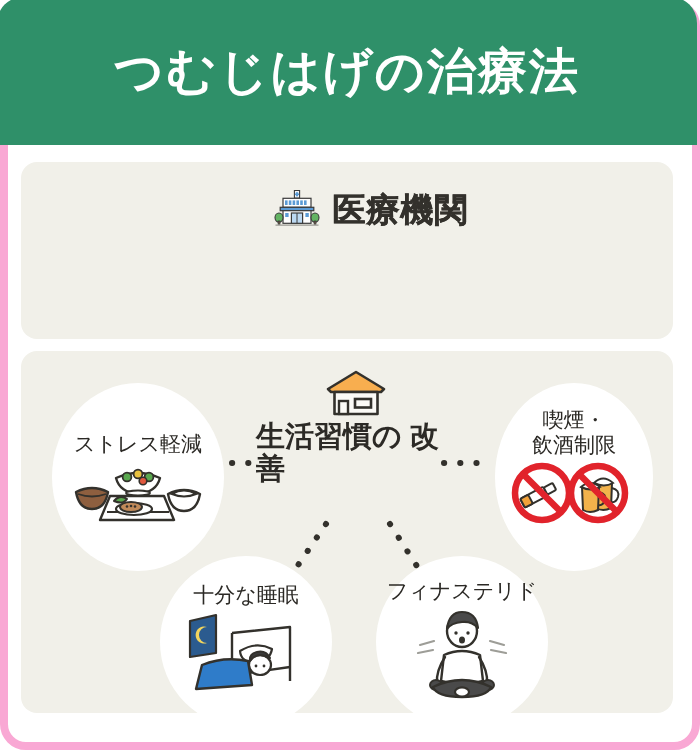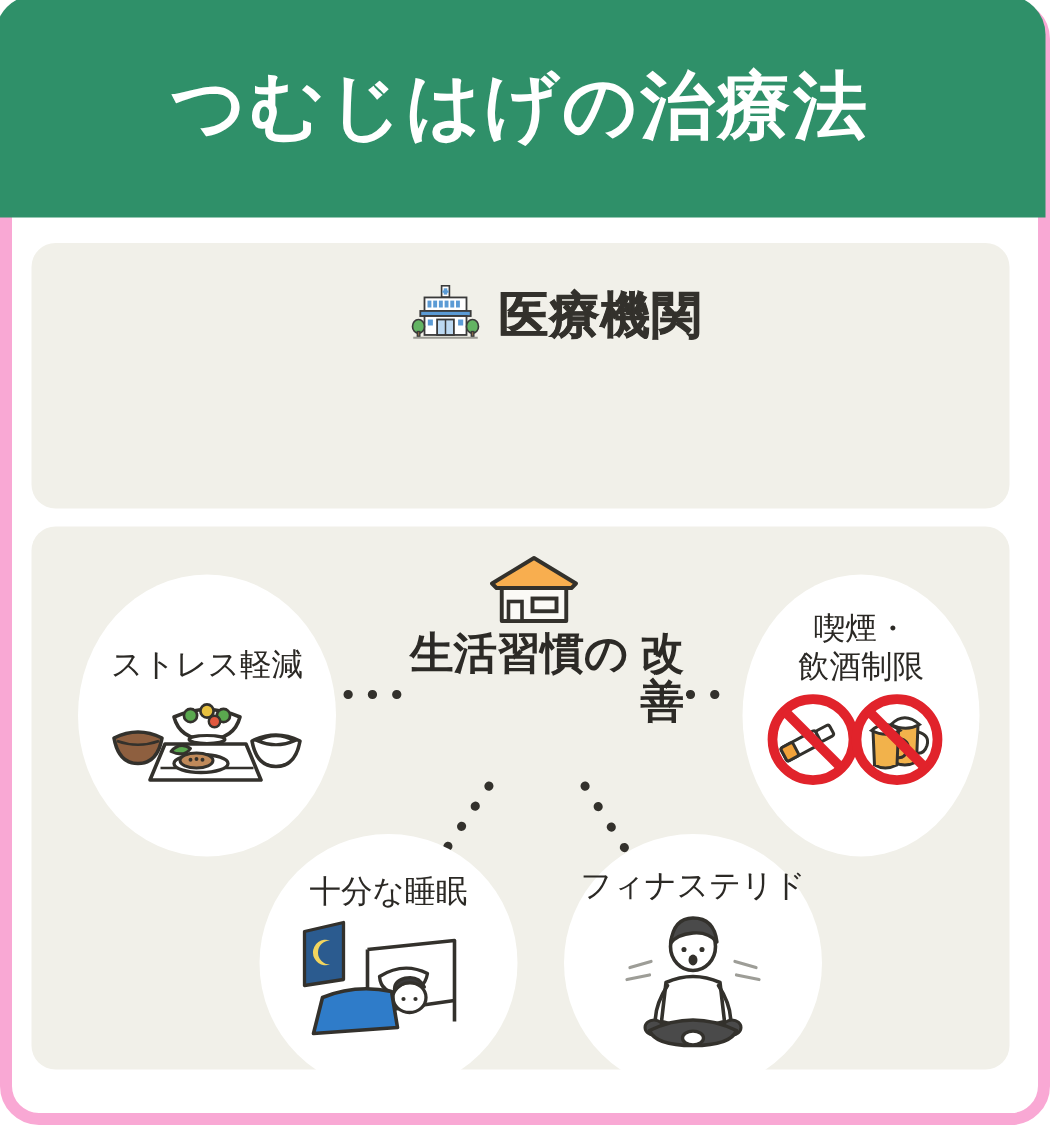--- a/index.html
+++ b/index.html
@@ -116,21 +116,21 @@
     line-height: 1.1;
     letter-spacing: -0.5px;
   }
 
   
   .center-node {
     position: absolute;
     left: 248px;
     top: 360px;
     width: 200px;
-    text-align: right;
+    text-align: left;
   }
   .house-icon-wrap {
     display: flex;
     justify-content: center;
     margin-bottom: 2px;
   }
   .center-label {
     font-size: 29px;
     font-weight: bold;
     color: #2c2a26;
@@ -171,21 +171,21 @@
 
   #bubble-nutrition {
     left: 44px;  top: 375px;  width: 172px; height: 188px;
     padding-top: 48px;
   }
   #bubble-habits {
     left: 487px; top: 375px;  width: 158px; height: 188px;
     padding-top: 24px;
   }
   #bubble-sleep {
-    left: 165px; top: 548px;  width: 172px; height: 172px;
+    left: 152px; top: 548px;  width: 172px; height: 172px;
     padding-top: 26px;
   }
   #bubble-stress {
     left: 368px; top: 548px;  width: 172px; height: 172px;
     padding-top: 22px;
   }
 
   
   .connectors {
     position: absolute;

